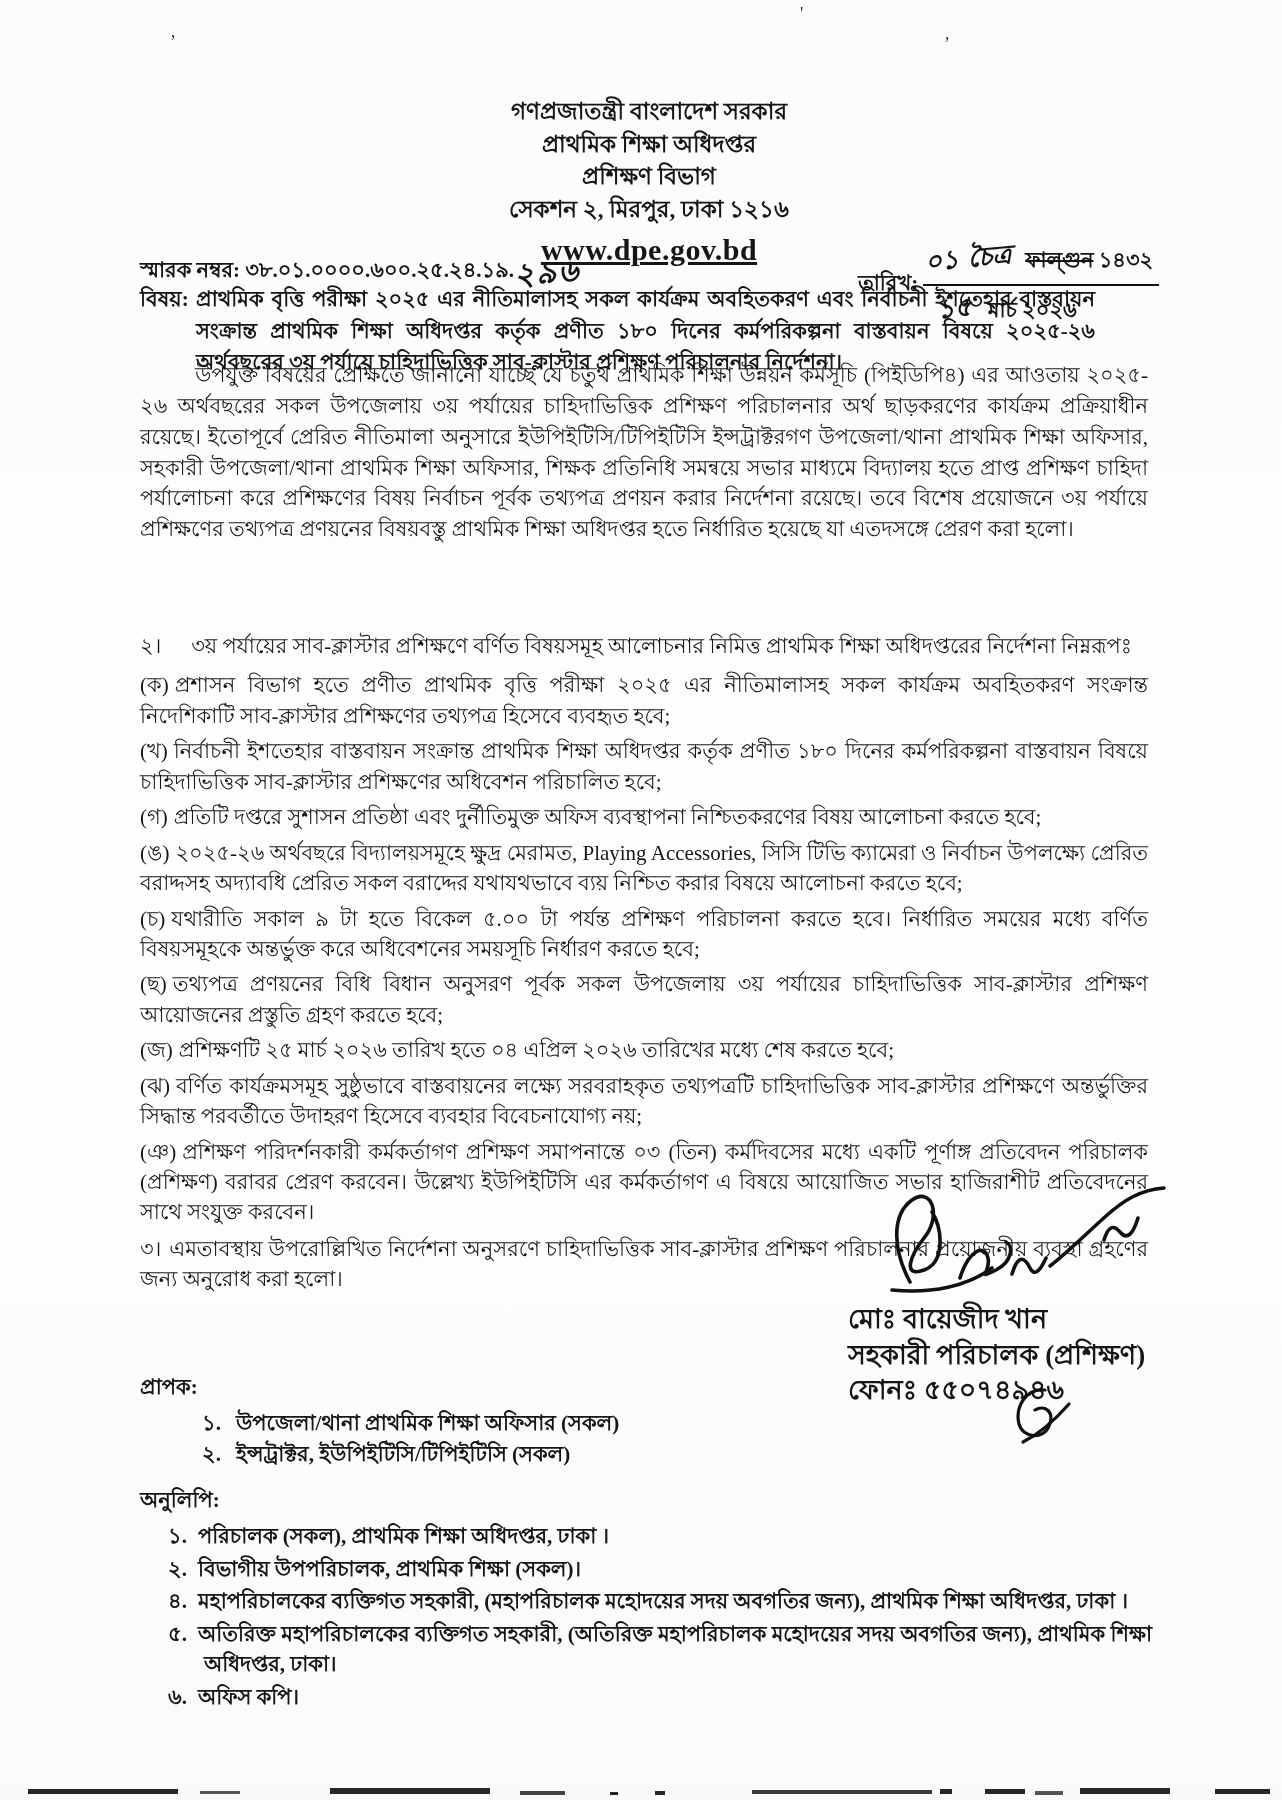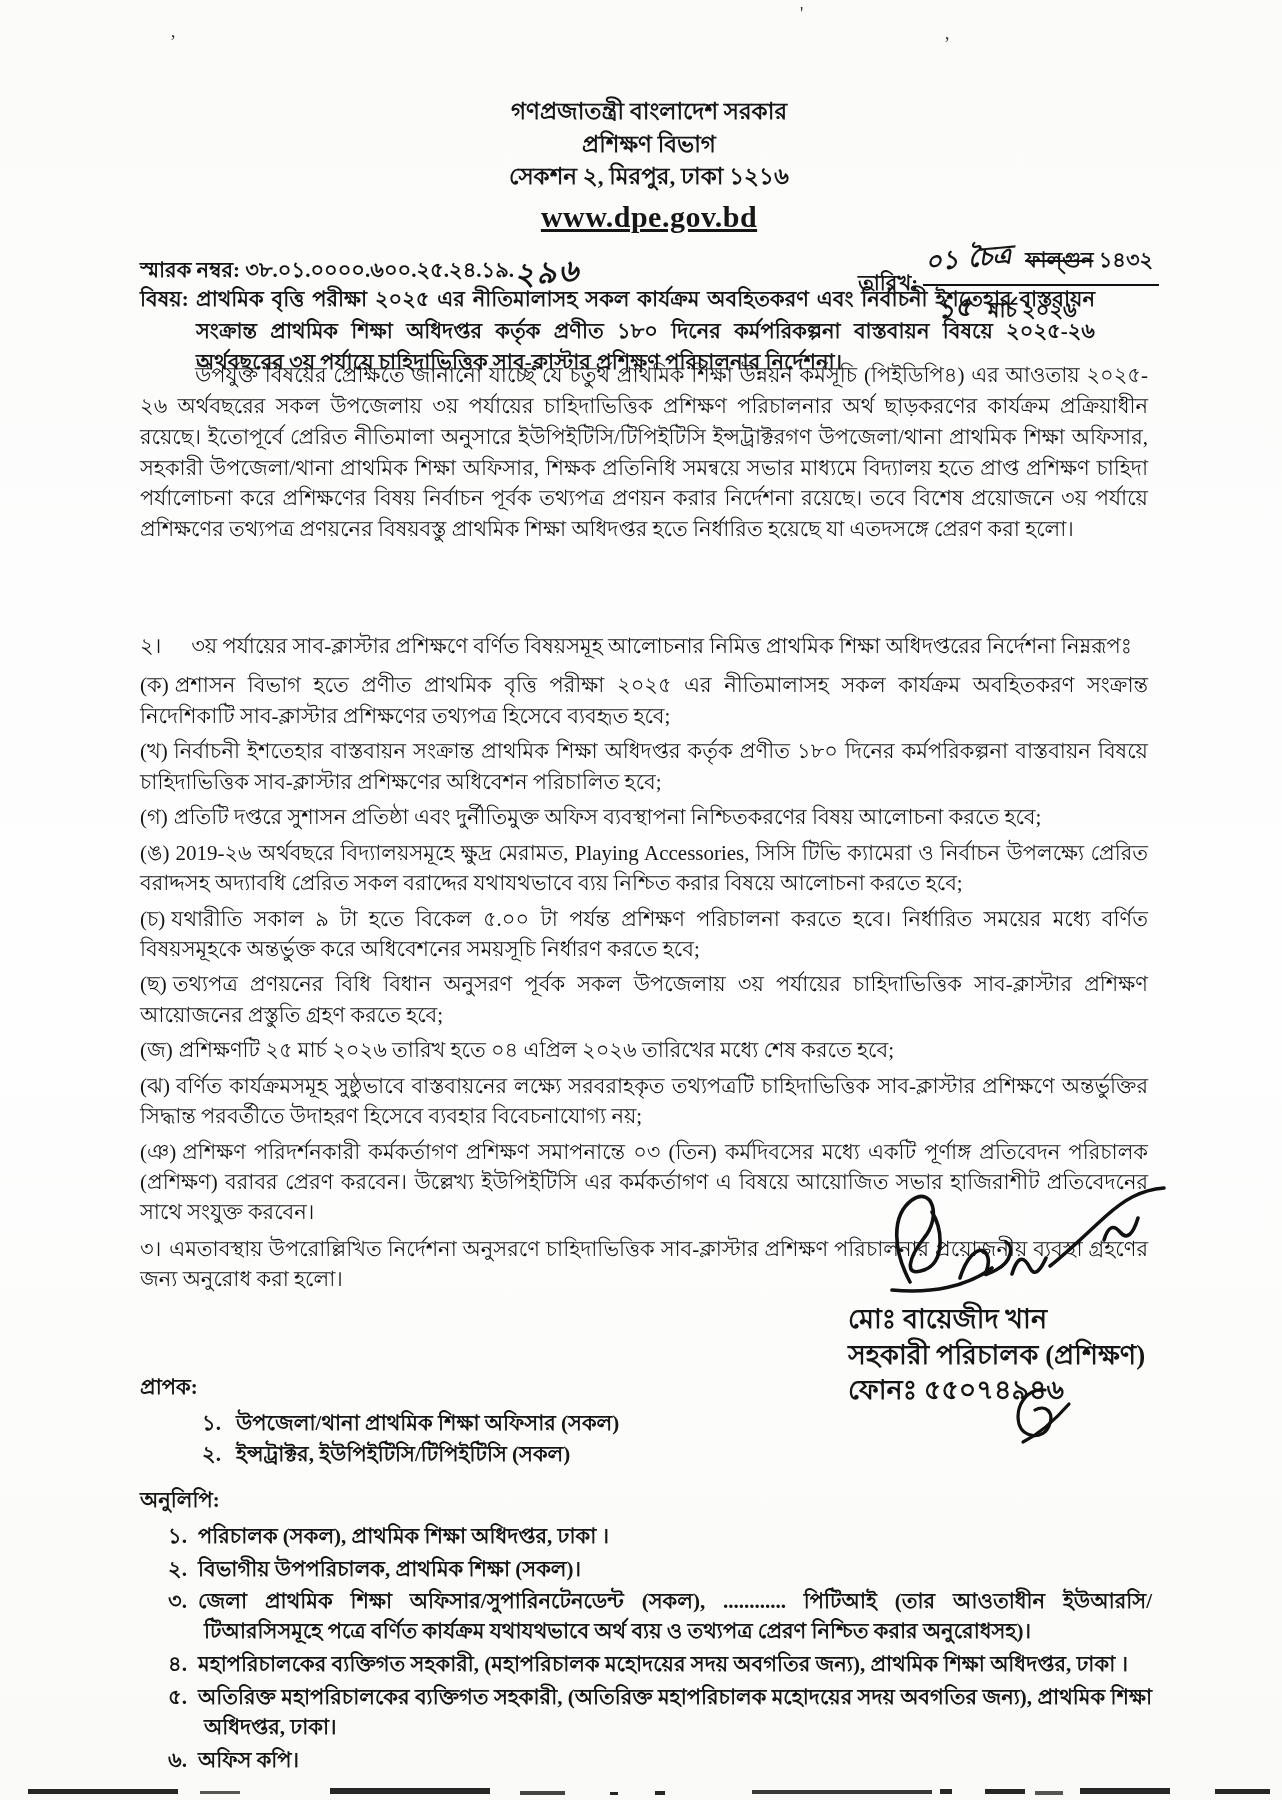--- a/index.html
+++ b/index.html
@@ -102,20 +102,21 @@
 <body>
 
 <div class="page">
 
   <div class="tick" style="left:170px;top:32px;">’</div>
   <div class="tick" style="left:944px;top:34px;">’</div>
   <div class="tick" style="left:800px;top:4px;">'</div>
 
   <div class="gov-header">
     <div>গণপ্রজাতন্ত্রী বাংলাদেশ সরকার</div>
+    <div>প্রাথমিক শিক্ষা অধিদপ্তর</div>
     <div>প্রশিক্ষণ বিভাগ</div>
     <div>সেকশন ২, মিরপুর, ঢাকা ১২১৬</div>
     <div class="site">www.dpe.gov.bd</div>
   </div>
 
   <div class="memo-line">
     <span>স্মারক নম্বর: ৩৮.০১.০০০০.৬০০.২৫.২৪.১৯.</span><span class="hw memo-hw">২৯৬</span>
   </div>
 
   <div class="date-block">
@@ -141,21 +142,21 @@
   <div class="para1">উপর্যুক্ত বিষয়ের প্রেক্ষিতে জানানো যাচ্ছে যে চতুর্থ প্রাথমিক শিক্ষা উন্নয়ন কর্মসূচি (পিইডিপি৪) এর আওতায় ২০২৫- ২৬ অর্থবছরের সকল উপজেলায় ৩য় পর্যায়ের চাহিদাভিত্তিক প্রশিক্ষণ পরিচালনার অর্থ ছাড়করণের কার্যক্রম প্রক্রিয়াধীন রয়েছে। ইতোপূর্বে প্রেরিত নীতিমালা অনুসারে ইউপিইটিসি/টিপিইটিসি ইন্সট্রাক্টরগণ উপজেলা/থানা প্রাথমিক শিক্ষা অফিসার, সহকারী উপজেলা/থানা প্রাথমিক শিক্ষা অফিসার, শিক্ষক প্রতিনিধি সমন্বয়ে সভার মাধ্যমে বিদ্যালয় হতে প্রাপ্ত প্রশিক্ষণ চাহিদা পর্যালোচনা করে প্রশিক্ষণের বিষয় নির্বাচন পূর্বক তথ্যপত্র প্রণয়ন করার নির্দেশনা রয়েছে। তবে বিশেষ প্রয়োজনে ৩য় পর্যায়ে প্রশিক্ষণের তথ্যপত্র প্রণয়নের বিষয়বস্তু প্রাথমিক শিক্ষা অধিদপ্তর হতে নির্ধারিত হয়েছে যা এতদসঙ্গে প্রেরণ করা হলো।</div>
 
   <div class="directives">
     <div class="d-head">
       <span class="num">২।</span><span>৩য় পর্যায়ের সাব-ক্লাস্টার প্রশিক্ষণে বর্ণিত বিষয়সমূহ আলোচনার নিমিত্ত প্রাথমিক শিক্ষা অধিদপ্তরের নির্দেশনা নিম্নরূপঃ</span>
     </div>
 
     <div class="d-item"><span class="lab">(ক)</span><span>প্রশাসন বিভাগ হতে প্রণীত প্রাথমিক বৃত্তি পরীক্ষা ২০২৫ এর নীতিমালাসহ সকল কার্যক্রম অবহিতকরণ সংক্রান্ত নিদেশিকাটি সাব-ক্লাস্টার প্রশিক্ষণের তথ্যপত্র হিসেবে ব্যবহৃত হবে;</span></div>
     <div class="d-item"><span class="lab">(খ)</span><span>নির্বাচনী ইশতেহার বাস্তবায়ন সংক্রান্ত প্রাথমিক শিক্ষা অধিদপ্তর কর্তৃক প্রণীত ১৮০ দিনের কর্মপরিকল্পনা বাস্তবায়ন বিষয়ে চাহিদাভিত্তিক সাব-ক্লাস্টার প্রশিক্ষণের অধিবেশন পরিচালিত হবে;</span></div>
     <div class="d-item"><span class="lab">(গ)</span><span>প্রতিটি দপ্তরে সুশাসন প্রতিষ্ঠা এবং দুর্নীতিমুক্ত অফিস ব্যবস্থাপনা নিশ্চিতকরণের বিষয় আলোচনা করতে হবে;</span></div>
-    <div class="d-item"><span class="lab">(ঙ)</span><span>2019-২৬ অর্থবছরে বিদ্যালয়সমূহে ক্ষুদ্র মেরামত, Playing Accessories, সিসি টিভি ক্যামেরা ও নির্বাচন উপলক্ষ্যে প্রেরিত বরাদ্দসহ অদ্যাবধি প্রেরিত সকল বরাদ্দের যথাযথভাবে ব্যয় নিশ্চিত করার বিষয়ে আলোচনা করতে হবে;</span></div>
+    <div class="d-item"><span class="lab">(ঙ)</span><span>২০২৫-২৬ অর্থবছরে বিদ্যালয়সমূহে ক্ষুদ্র মেরামত, Playing Accessories, সিসি টিভি ক্যামেরা ও নির্বাচন উপলক্ষ্যে প্রেরিত বরাদ্দসহ অদ্যাবধি প্রেরিত সকল বরাদ্দের যথাযথভাবে ব্যয় নিশ্চিত করার বিষয়ে আলোচনা করতে হবে;</span></div>
     <div class="d-item"><span class="lab">(চ)</span><span>যথারীতি সকাল ৯ টা হতে বিকেল ৫.০০ টা পর্যন্ত প্রশিক্ষণ পরিচালনা করতে হবে। নির্ধারিত সময়ের মধ্যে বর্ণিত বিষয়সমূহকে অন্তর্ভুক্ত করে অধিবেশনের সময়সূচি নির্ধারণ করতে হবে;</span></div>
     <div class="d-item"><span class="lab">(ছ)</span><span>তথ্যপত্র প্রণয়নের বিধি বিধান অনুসরণ পূর্বক সকল উপজেলায় ৩য় পর্যায়ের চাহিদাভিত্তিক সাব-ক্লাস্টার প্রশিক্ষণ আয়োজনের প্রস্তুতি গ্রহণ করতে হবে;</span></div>
     <div class="d-item"><span class="lab">(জ)</span><span>প্রশিক্ষণটি ২৫ মার্চ ২০২৬ তারিখ হতে ০৪ এপ্রিল ২০২৬ তারিখের মধ্যে শেষ করতে হবে;</span></div>
     <div class="d-item"><span class="lab">(ঝ)</span><span>বর্ণিত কার্যক্রমসমূহ সুষ্ঠুভাবে বাস্তবায়নের লক্ষ্যে সরবরাহকৃত তথ্যপত্রটি  চাহিদাভিত্তিক সাব-ক্লাস্টার প্রশিক্ষণে অন্তর্ভুক্তির সিদ্ধান্ত পরবর্তীতে উদাহরণ হিসেবে ব্যবহার বিবেচনাযোগ্য নয়;</span></div>
     <div class="d-item"><span class="lab">(ঞ)</span><span>প্রশিক্ষণ পরিদর্শনকারী কর্মকর্তাগণ প্রশিক্ষণ সমাপনান্তে ০৩ (তিন) কর্মদিবসের মধ্যে একটি পূর্ণাঙ্গ প্রতিবেদন পরিচালক (প্রশিক্ষণ) বরাবর প্রেরণ করবেন। উল্লেখ্য ইউপিইটিসি এর কর্মকর্তাগণ এ বিষয়ে আয়োজিত সভার হাজিরাশীট প্রতিবেদনের সাথে সংযুক্ত করবেন।</span></div>
 
     <div class="para3">
       <span class="num">৩।</span><span>এমতাবস্থায় উপরোল্লিখিত নির্দেশনা অনুসরণে চাহিদাভিত্তিক সাব-ক্লাস্টার প্রশিক্ষণ পরিচালনার প্রয়োজনীয় ব্যবস্থা গ্রহণের জন্য অনুরোধ করা হলো।</span>
     </div>
   </div>
@@ -190,21 +191,20 @@
       <div class="rec-row"><span class="n">১.</span><span>উপজেলা/থানা প্রাথমিক শিক্ষা অফিসার (সকল)</span></div>
       <div class="rec-row"><span class="n">২.</span><span>ইন্সট্রাক্টর, ইউপিইটিসি/টিপিইটিসি (সকল)</span></div>
     </div>
   </div>
 
   <div class="copies">
     <div>অনুলিপি:</div>
     <div class="rows">
       <div class="copy-row"><span class="n">১.</span><span>পরিচালক (সকল), প্রাথমিক শিক্ষা অধিদপ্তর, ঢাকা ।</span></div>
       <div class="copy-row"><span class="n">২.</span><span>বিভাগীয় উপপরিচালক, প্রাথমিক শিক্ষা (সকল)।</span></div>
-      <div class="copy-row"><span class="n">৩.</span><span>জেলা প্রাথমিক শিক্ষা অফিসার/সুপারিনটেনডেন্ট (সকল), ............ পিটিআই (তার আওতাধীন ইউআরসি/টিআরসিসমূহে পত্রে বর্ণিত কার্যক্রম যথাযথভাবে অর্থ ব্যয় ও তথ্যপত্র প্রেরণ নিশ্চিত করার অনুরোধসহ)।</span></div>
       <div class="copy-row"><span class="n">৪.</span><span>মহাপরিচালকের ব্যক্তিগত সহকারী, (মহাপরিচালক মহোদয়ের সদয় অবগতির জন্য), প্রাথমিক শিক্ষা অধিদপ্তর, ঢাকা ।</span></div>
       <div class="copy-row"><span class="n">৫.</span><span>অতিরিক্ত মহাপরিচালকের ব্যক্তিগত সহকারী, (অতিরিক্ত মহাপরিচালক মহোদয়ের সদয় অবগতির জন্য), প্রাথমিক শিক্ষা অধিদপ্তর, ঢাকা।</span></div>
       <div class="copy-row"><span class="n">৬.</span><span>অফিস কপি।</span></div>
     </div>
   </div>
 
   <div class="bottom-strip">
     <span style="left:28px;top:1789px;width:150px;height:5px;"></span>
     <span style="left:200px;top:1791px;width:40px;height:3px;background:#555;"></span>
     <span style="left:330px;top:1788px;width:160px;height:6px;"></span>

